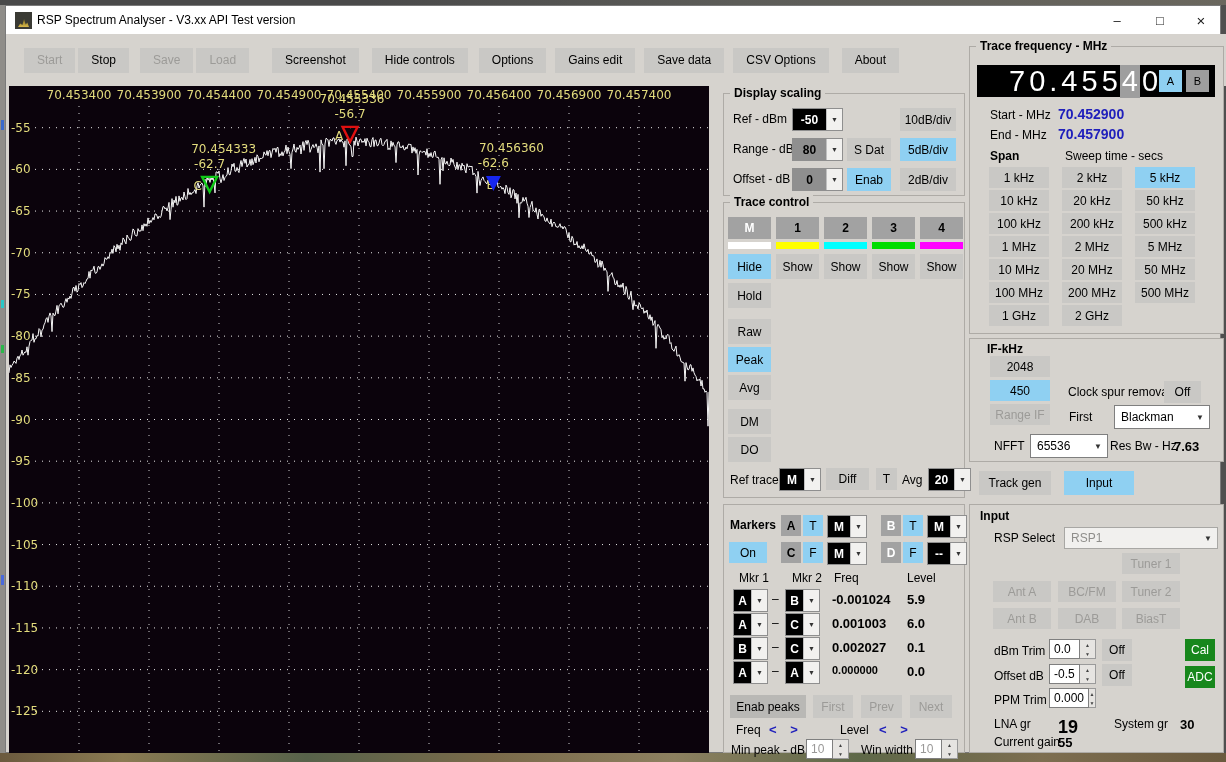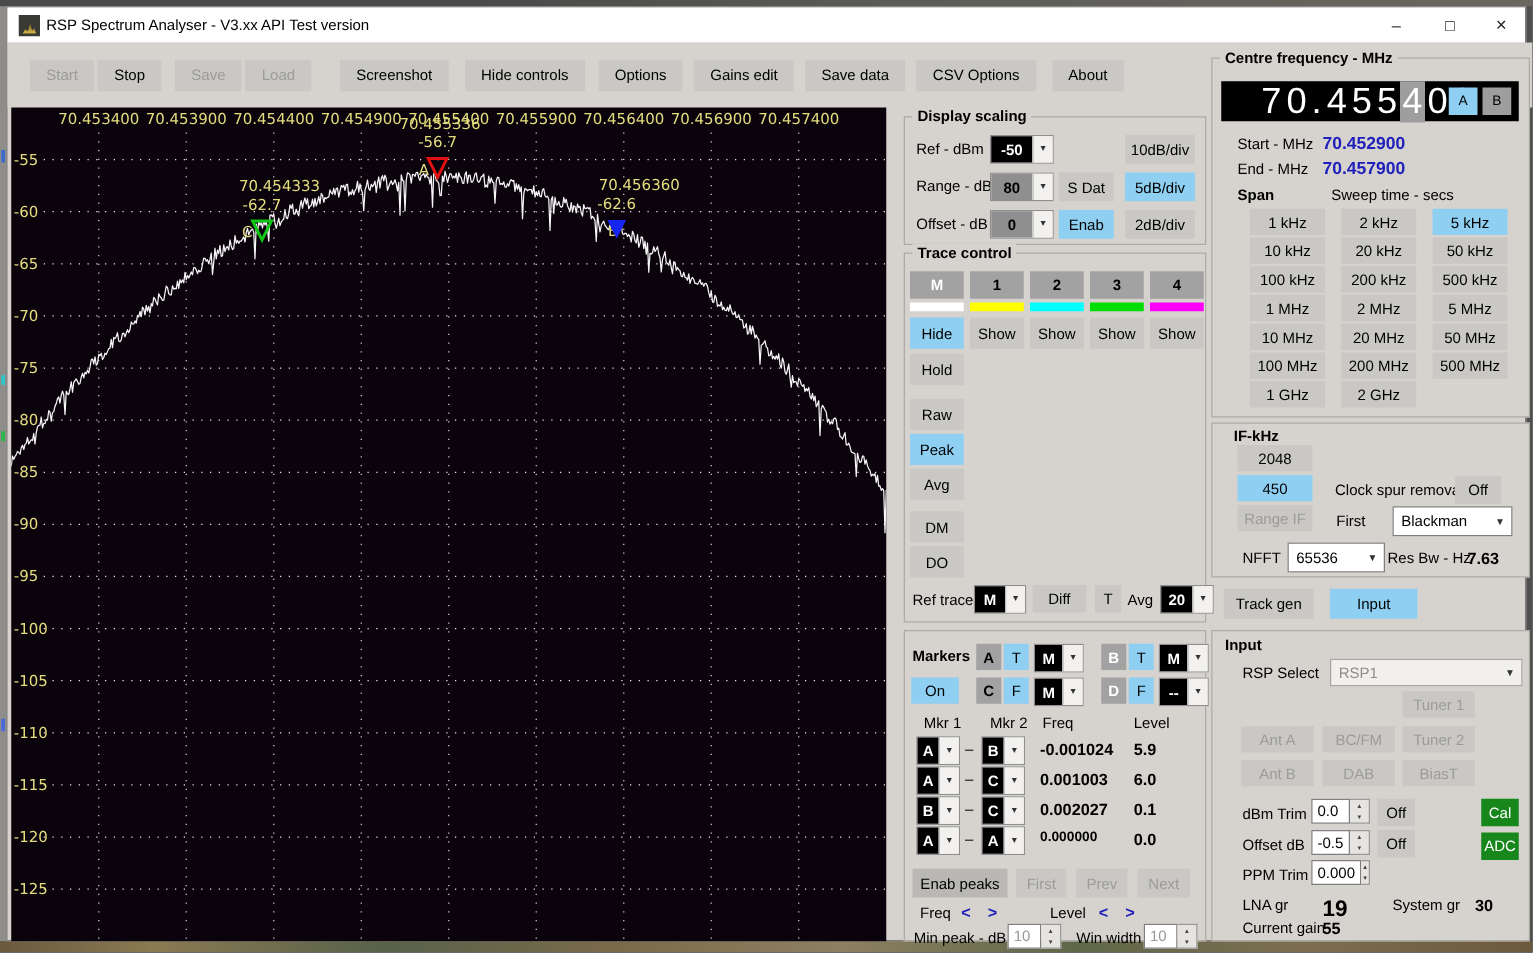--- a/index.html
+++ b/index.html
@@ -333,21 +333,21 @@
       <div class="spin" style="left:191px;top:234px;width:43px;height:20px;">
         <div class="sval gr">10</div>
         <div class="sarr">
             <div>▲</div>
             <div>▼</div>
           </div>
       </div>
     </div>
 
     <div class="gbox" style="left:963px;top:40px;width:253px;height:286px;">
-      <span class="gtitle">Centre frequency - MHz</span>
+      <span class="gtitle">Trace frequency - MHz</span>
       <div class="abs" style="left:7px;top:18px;width:238px;height:32px;background:#000;">
         <div id="digits" style="padding-left:30px;">
             <span>7</span>
             <span>0</span>
             <span>.</span>
             <span>4</span>
             <span>5</span>
             <span>5</span>
             <span class="hl">4</span>
             <span>0</span>
@@ -355,21 +355,21 @@
           </div>
         <div class="btn blue" style="position:absolute;right:33px;top:5px;width:23px;height:22px;font-size:11px;">A</div>
         <div class="btn" style="position:absolute;right:6px;top:5px;width:23px;height:22px;font-size:11px;background:#9e9e9e;">B</div>
       </div>
       <span class="lbl" style="left:20px;top:61px;">Start - MHz</span>
       <span class="lbl blue" style="left:88px;top:59px;">70.452900</span>
       <span class="lbl" style="left:20px;top:81px;">End - MHz</span>
       <span class="lbl blue" style="left:88px;top:79px;">70.457900</span>
       <span class="lbl b" style="left:20px;top:102px;">Span</span>
       <span class="lbl" style="left:95px;top:102px;">Sweep time - secs</span>
-      <div id="spangrid" style="left:19px;top:120px;width:213px;margin-left:11px;">
+      <div id="spangrid" style="left:19px;top:120px;width:213px;">
           <div class="btn">1 kHz</div>
           <div class="btn">2 kHz</div>
           <div class="btn blue">5 kHz</div>
           <div class="btn">10 kHz</div>
           <div class="btn">20 kHz</div>
           <div class="btn">50 kHz</div>
           <div class="btn">100 kHz</div>
           <div class="btn">200 kHz</div>
           <div class="btn">500 kHz</div>
           <div class="btn">1 MHz</div>

